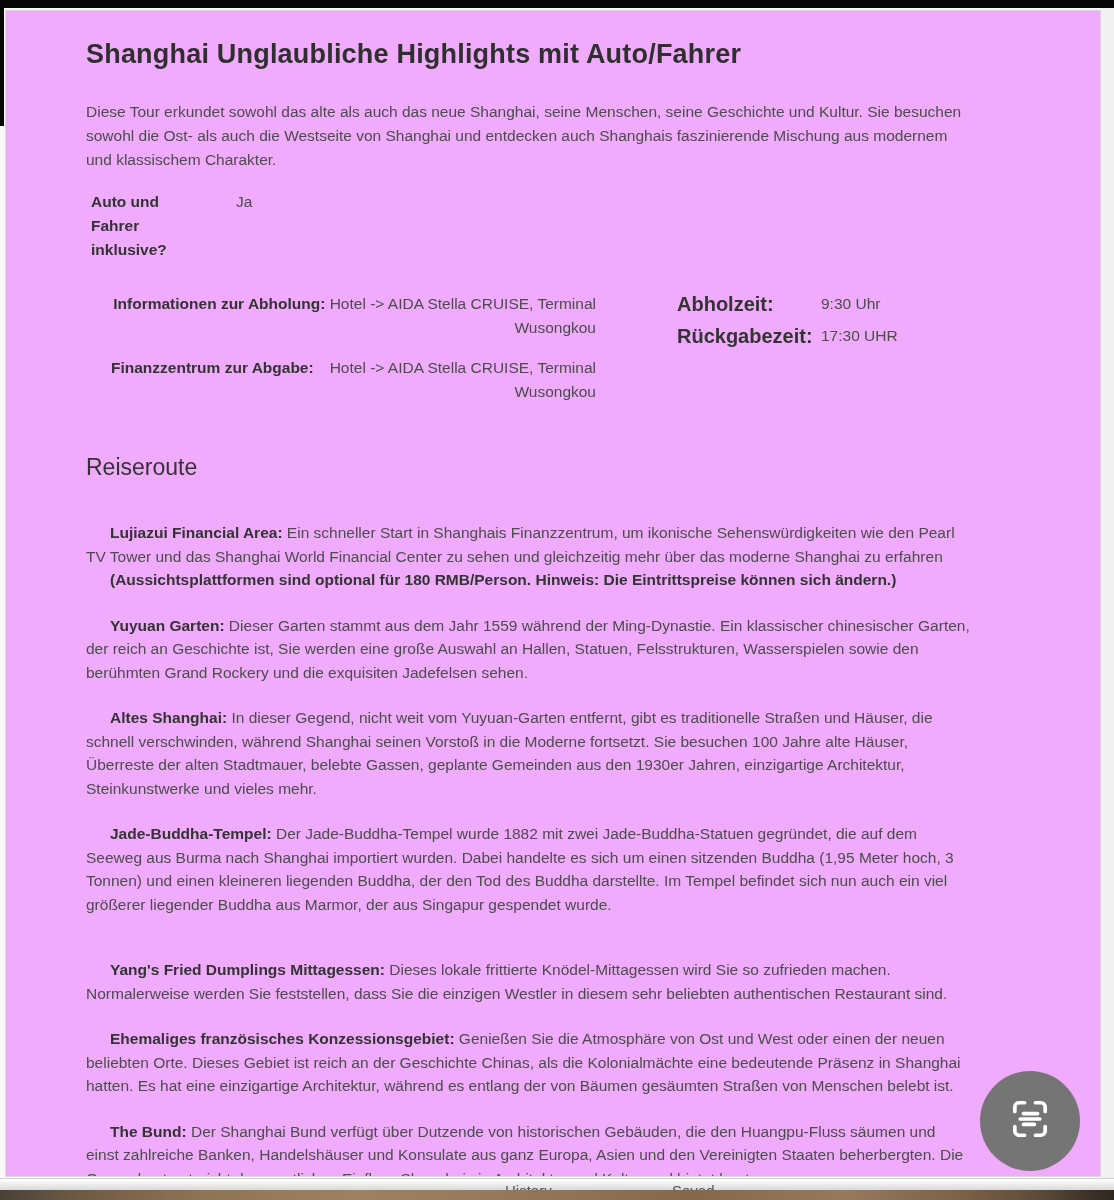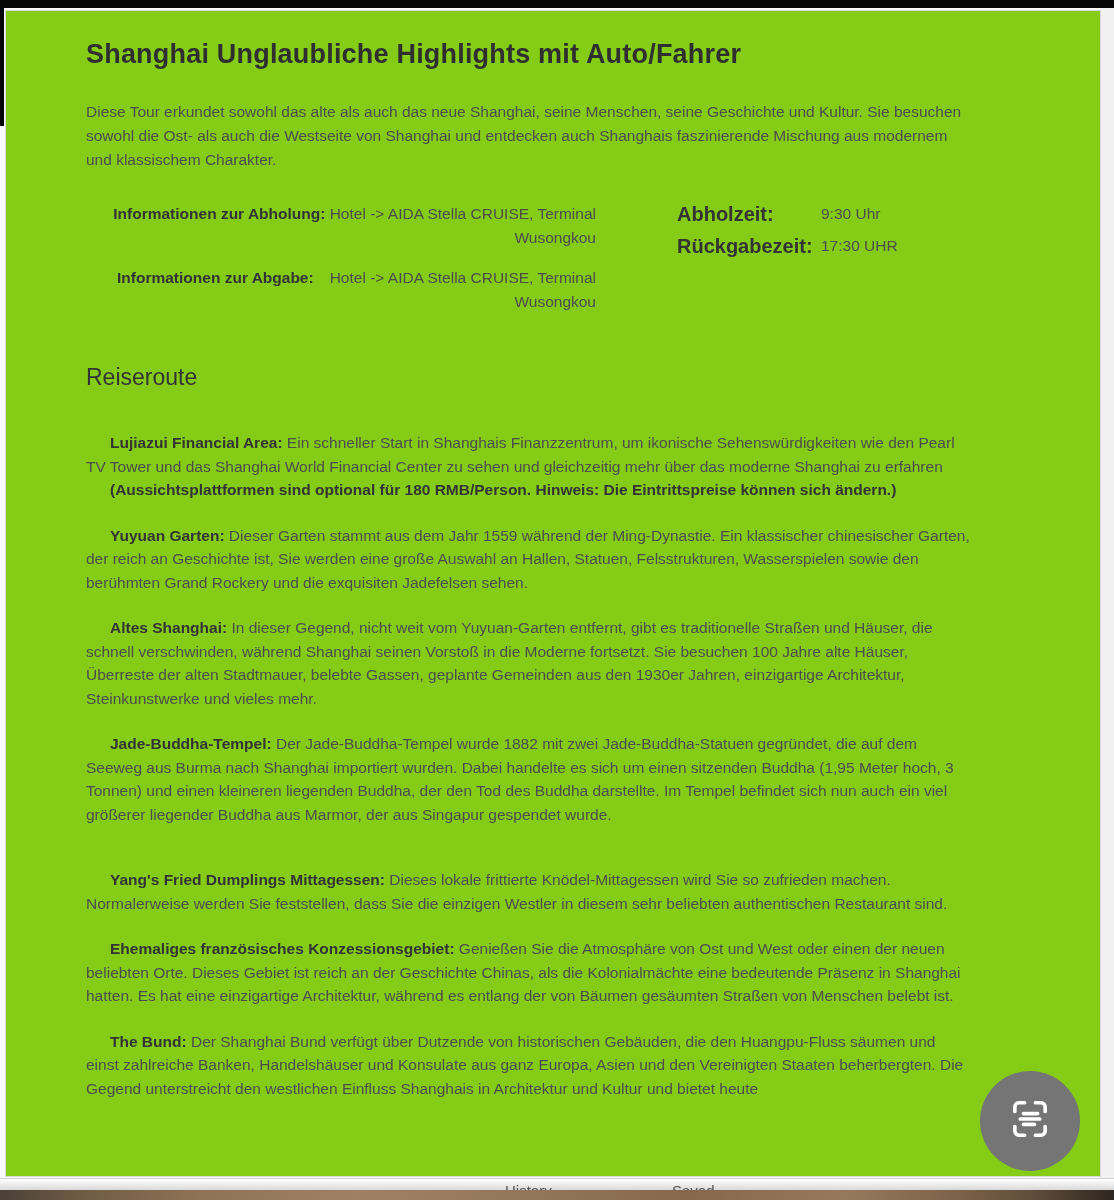--- a/index.html
+++ b/index.html
@@ -12,21 +12,21 @@
   }
   body { position: relative; }
 
   .top-black-bar { position:absolute; top:0; left:0; width:1114px; height:8px; background:#060606; z-index:6; }
   .left-black-edge { position:absolute; top:0; left:0; width:4px; height:126px; background:#060606; z-index:6; }
   .right-gutter { position:absolute; top:8px; right:0; width:13px; height:1170px; background:#f1f1f1; z-index:1; }
 
   .doc-card {
     position:absolute; left:5px; top:10px;
     width:1096px; height:1167px;
-    background:#84cc16;
+    background:#f0abfc;
     border:1px solid #d8d8d8;
     overflow:hidden; z-index:2;
   }
   .doc-inner { padding: 20px 130px 0 80px; }
 
   .doc-title {
     margin:0; padding-top:8px;
     font-size:27px; font-weight:bold; color:#2f2f2f;
     letter-spacing:0.2px;
   }
@@ -103,25 +103,29 @@
 <div class="left-black-edge"></div>
 <div class="right-gutter"></div>
 
 <div class="doc-card">
   <div class="doc-inner">
 
     <h1 class="doc-title">Shanghai Unglaubliche Highlights mit Auto/Fahrer</h1>
 
     <p class="intro">Diese Tour erkundet sowohl das alte als auch das neue Shanghai, seine Menschen, seine Geschichte und Kultur. Sie besuchen sowohl die Ost- als auch die Westseite von Shanghai und entdecken auch Shanghais faszinierende Mischung aus modernem und klassischem Charakter.</p>
 
+    <div class="auto-block">
+      <div class="auto-label">Auto und Fahrer inklusive?</div>
+      <div class="auto-value">Ja</div>
+    </div>
 
     <div class="info-grid">
       <div class="info-left">
         <p><b>Informationen zur Abholung:</b><span> Hotel -&gt; AIDA Stella CRUISE, Terminal Wusongkou</span></p>
-        <p><b>Informationen zur Abgabe:</b><span class="gap-left">Hotel -&gt; AIDA Stella CRUISE, Terminal Wusongkou</span></p>
+        <p><b>Finanzzentrum zur Abgabe:</b><span class="gap-left">Hotel -&gt; AIDA Stella CRUISE, Terminal Wusongkou</span></p>
       </div>
       <div class="info-right">
         <div class="row">
           <div class="lbl">Abholzeit:</div>
           <div class="val">9:30 Uhr</div>
         </div>
         <div class="row">
           <div class="lbl">Rückgabezeit:</div>
           <div class="val">17:30 UHR</div>
         </div>

